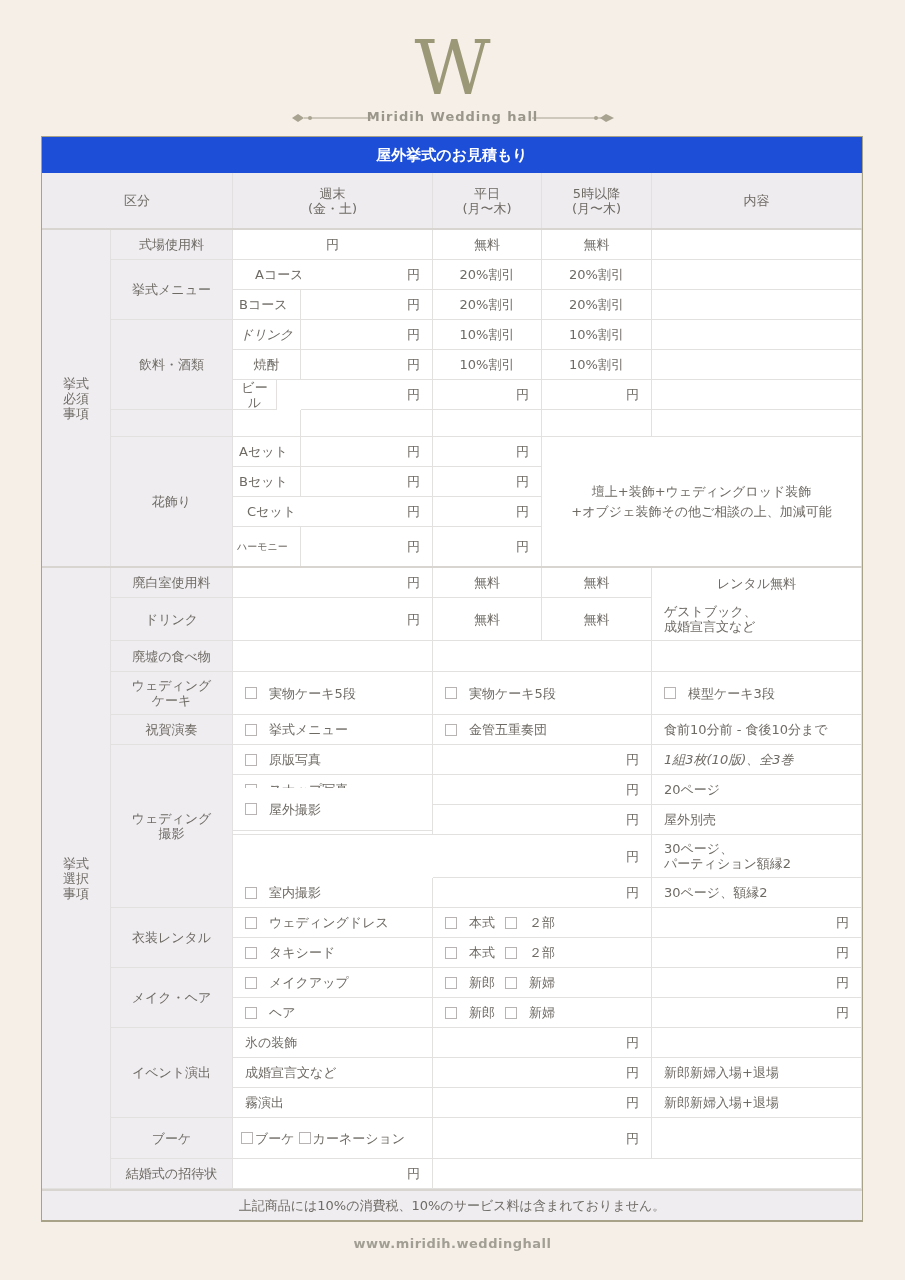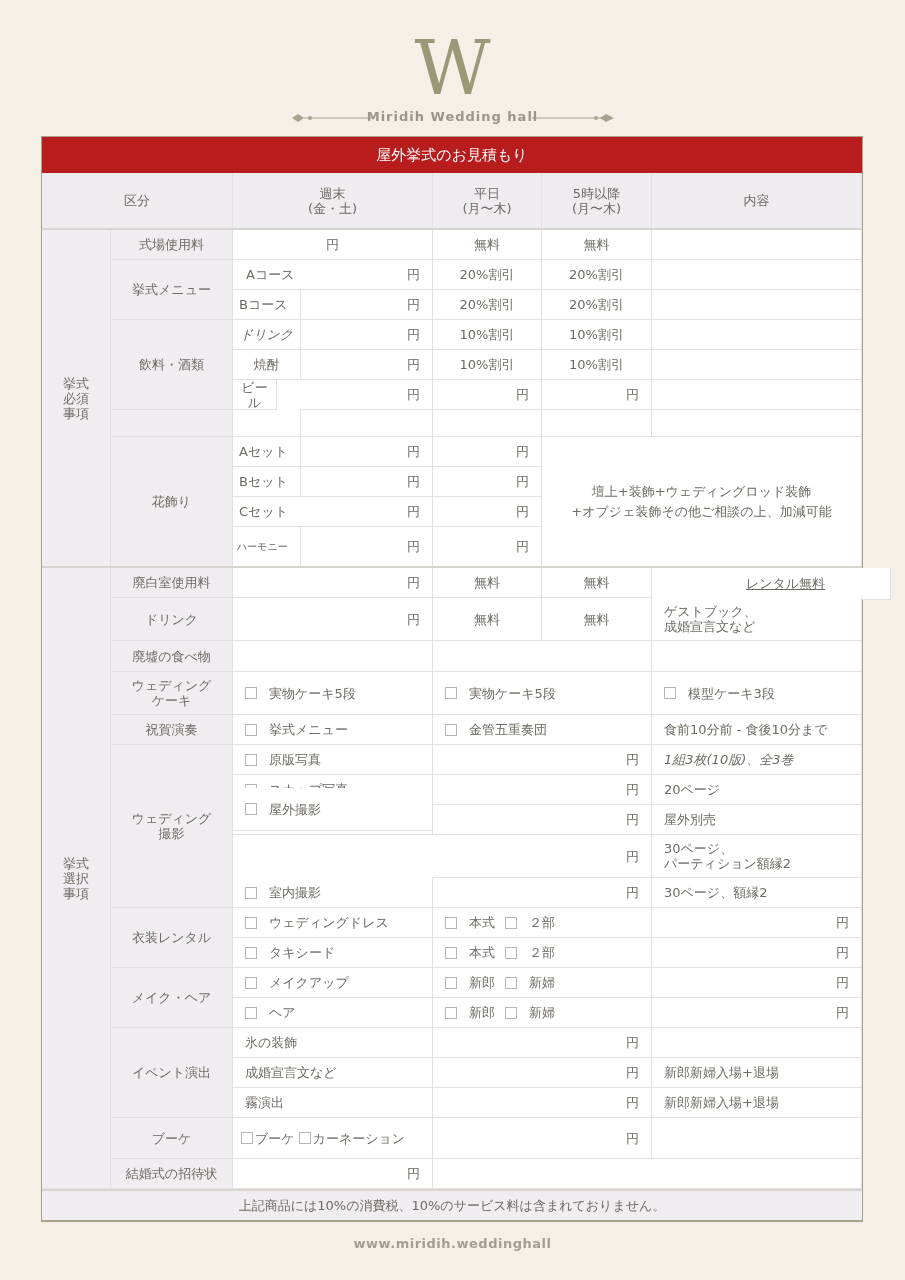--- a/index.html
+++ b/index.html
@@ -14,22 +14,22 @@
   .brand-line { position:absolute; top:108px; left:292px; width:322px; height:20px; }
   .brand-text {
     position:absolute; left:0; width:905px; top:109px; text-align:center;
     font-size:13px; letter-spacing:1px; color:#9a968a; font-weight:bold;
   }
   .frame {
     position:absolute; left:41px; top:136px; width:822px; height:1086px;
     border:2px solid #a8a288; box-sizing:border-box; background:#ffffff;
   }
   .title-bar {
-    position:absolute; left:42px; top:137px; width:820px; height:36px; background:#b91c1c;
-    color:#ffffff; font-size:15px; text-align:center; line-height:36px;
+    position:absolute; left:42px; top:137px; width:820px; height:36px; background:#1d4ed8;
+    color:#ffffff; font-size:15px; text-align:center; line-height:36px;font-weight:bold;
   }
   .c {
     position:absolute; box-sizing:border-box; border-right:1px solid #e3e0e0; border-bottom:1px solid #e3e0e0;
     display:flex; align-items:center; justify-content:center; text-align:center;
     font-size:13px; color:#6e6a64; line-height:15px; padding:0 6px;
   }
   .g { background:#efedf0; }
   .h { background:#eeecef; font-size:13px; }
   .w { background:#ffffff; }
   .r { justify-content:flex-end; padding-right:12px; }
@@ -79,21 +79,21 @@
 必須
 事項</div>
 
 <div class="c g" style="left:111px;top:230px;width:122px;height:30px;">式場使用料</div>
 <div class="c w" style="left:233px;top:230px;width:200px;height:30px;">円</div>
 <div class="c w" style="left:433px;top:230px;width:109px;height:30px;">無料</div>
 <div class="c w" style="left:542px;top:230px;width:110px;height:30px;">無料</div>
 <div class="c w" style="left:652px;top:230px;width:210px;height:30px;"></div>
 
 <div class="c g" style="left:111px;top:260px;width:122px;height:60px;">挙式メニュー</div>
-<div class="c w l" style="left:233px;top:260px;width:84px;height:30px;padding-left:13px;">Aコース</div>
+<div class="c w l" style="left:233px;top:260px;width:84px;height:30px;padding-left:22px;">Aコース</div>
 <div class="c w r" style="left:301px;top:260px;width:132px;height:30px;">円</div>
 <div class="c w" style="left:433px;top:260px;width:109px;height:30px;">20%割引</div>
 <div class="c w" style="left:542px;top:260px;width:110px;height:30px;">20%割引</div>
 <div class="c w" style="left:652px;top:260px;width:210px;height:30px;"></div>
 
 <div class="c w l" style="left:233px;top:290px;width:68px;height:30px;padding-left:6px;">Bコース</div>
 <div class="c w r" style="left:301px;top:290px;width:132px;height:30px;">円</div>
 <div class="c w" style="left:433px;top:290px;width:109px;height:30px;">20%割引</div>
 <div class="c w" style="left:542px;top:290px;width:110px;height:30px;">20%割引</div>
 <div class="c w" style="left:652px;top:290px;width:210px;height:30px;"></div>
@@ -126,42 +126,42 @@
 
 <div class="c g" style="left:111px;top:437px;width:122px;height:130px;">花飾り</div>
 <div class="c w l" style="left:233px;top:437px;width:68px;height:30px;padding-left:6px;">Aセット</div>
 <div class="c w r" style="left:301px;top:437px;width:132px;height:30px;">円</div>
 <div class="c w r" style="left:433px;top:437px;width:109px;height:30px;">円</div>
 
 <div class="c w l" style="left:233px;top:467px;width:68px;height:30px;padding-left:6px;">Bセット</div>
 <div class="c w r" style="left:301px;top:467px;width:132px;height:30px;">円</div>
 <div class="c w r" style="left:433px;top:467px;width:109px;height:30px;">円</div>
 
-<div class="c w l" style="left:233px;top:497px;width:88px;height:30px;padding-left:6px;">Cセット</div>
+<div class="c w l" style="left:233px;top:497px;width:88px;height:30px;padding-left:14px;">Cセット</div>
 <div class="c w r" style="left:301px;top:497px;width:132px;height:30px;">円</div>
 <div class="c w r" style="left:433px;top:497px;width:109px;height:30px;">円</div>
 
 <div class="c w l tiny" style="left:233px;top:527px;width:68px;height:40px;padding-left:4px;">ハーモニー</div>
 <div class="c w r" style="left:301px;top:527px;width:132px;height:40px;">円</div>
 <div class="c w r" style="left:433px;top:527px;width:109px;height:40px;">円</div>
 
 <div class="c w" style="left:542px;top:437px;width:320px;height:130px;white-space:pre-line;line-height:20px;">壇上+装飾+ウェディングロッド装飾
 +オブジェ装飾その他ご相談の上、加減可能</div>
 
 <div class="sec-sep" style="top:566px;"></div>
 
 <div class="c g" style="left:42px;top:568px;width:69px;height:621px;white-space:pre-line;">挙式
 選択
 事項</div>
 
 <div class="c g" style="left:111px;top:568px;width:122px;height:30px;">廃白室使用料</div>
 <div class="c w r" style="left:233px;top:568px;width:200px;height:30px;">円</div>
 <div class="c w" style="left:433px;top:568px;width:109px;height:30px;">無料</div>
 <div class="c w" style="left:542px;top:568px;width:110px;height:30px;">無料</div>
-<div class="c w" style="left:681px;top:568px;width:210px;height:32px;text-decoration:underline;">レンタル無料</div>
+<div class="c w" style="left:652px;top:568px;width:210px;height:32px;">レンタル無料</div>
 
 <div class="c g" style="left:111px;top:598px;width:122px;height:43px;">ドリンク</div>
 <div class="c w r" style="left:233px;top:598px;width:200px;height:43px;">円</div>
 <div class="c w" style="left:433px;top:598px;width:109px;height:43px;">無料</div>
 <div class="c w" style="left:542px;top:598px;width:110px;height:43px;">無料</div>
 <div class="c w l" style="left:652px;top:598px;width:210px;height:43px;white-space:pre-line;">ゲストブック、
 成婚宣言文など</div>
 
 <div class="c g" style="left:111px;top:641px;width:122px;height:31px;">廃墟の食べ物</div>
 <div class="c w" style="left:233px;top:641px;width:200px;height:31px;"></div>

